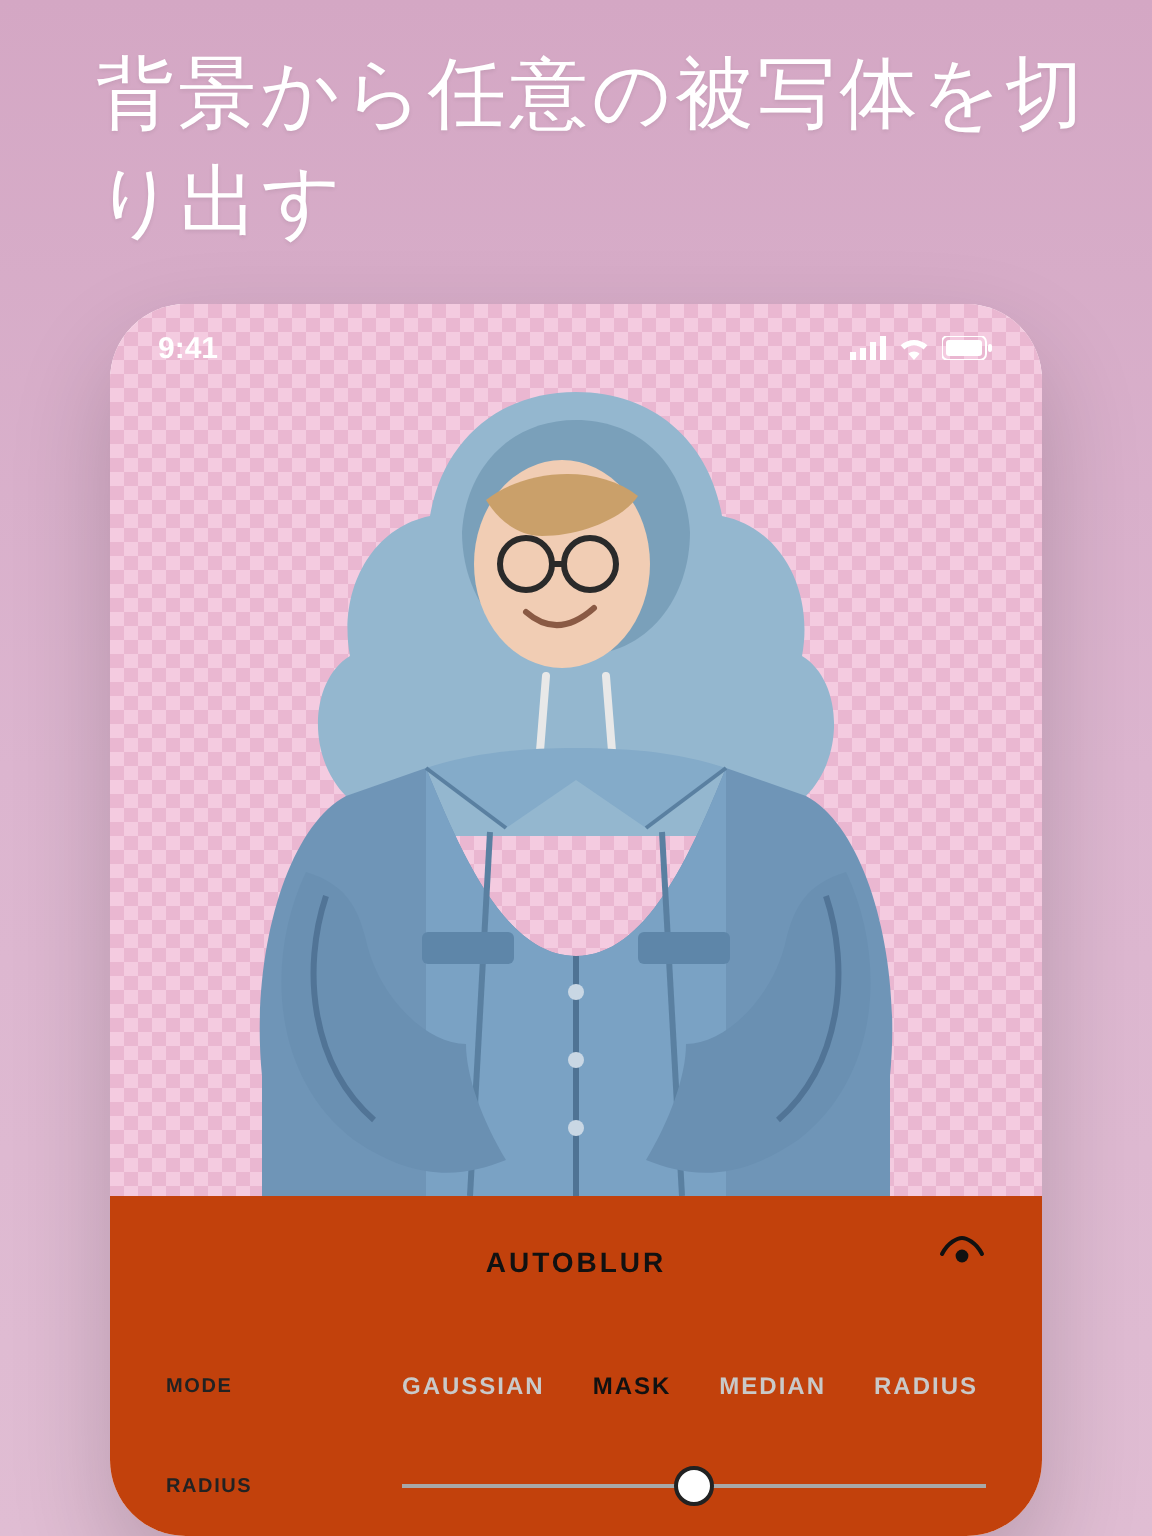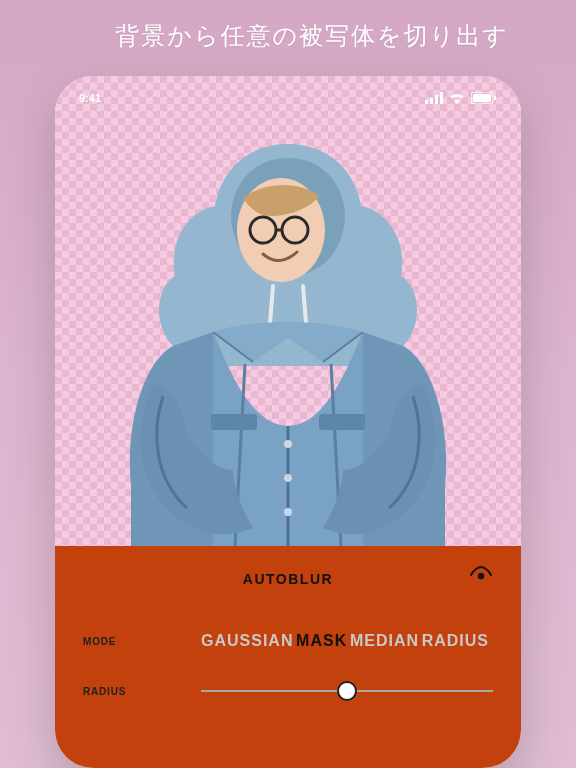--- a/index.html
+++ b/index.html
@@ -7,24 +7,24 @@
   body {
     background: linear-gradient(180deg, #d4a7c4 0%, #dcb5cf 50%, #e0bdd3 100%);
     font-family: -apple-system, BlinkMacSystemFont, "Helvetica Neue", Arial, sans-serif;
     display: flex;
     flex-direction: column;
     align-items: center;
   }
 
   .headline {
     color: #fff;
-    font-size: 24px;
+    font-size: 39px;
     font-weight: 500;
     letter-spacing: 2px;
-    text-align: right;
+    text-align: left;
     margin-top: 20px;
     margin-bottom: 24px;
     text-shadow: 0 1px 2px rgba(0,0,0,0.08);
     margin-left: 48px;
   }
 
   .device {
     width: 466px;
     height: 700px;
     background: #fff;
@@ -52,21 +52,21 @@
   
   .status-bar {
     position: absolute;
     top: 0; left: 0; right: 0;
     height: 44px;
     display: flex;
     align-items: center;
     justify-content: space-between;
     padding: 0 24px;
     color: #fff;
-    font-size: 11px;
+    font-size: 15px;
     font-weight: 600;
     z-index: 5;
   }
   .status-right { display: flex; align-items: center; gap: 6px; }
   .status-right svg { display: block; }
 
   
   .subject {
     position: absolute;
     left: 50%;
@@ -121,21 +121,21 @@
   }
 
   .mode-options {
     flex: 1;
     display: flex;
     justify-content: space-between;
     align-items: center;
     padding-right: 4px;
   }
   .mode-opt {
-    font-size: 16px;
+    font-size: 12px;
     font-weight: 600;
     letter-spacing: 1px;
     color: #c9c9c9;
     cursor: pointer;
     text-align: right;
   }
   .mode-opt.active {
     color: #111;
     font-weight: 800;
   }

